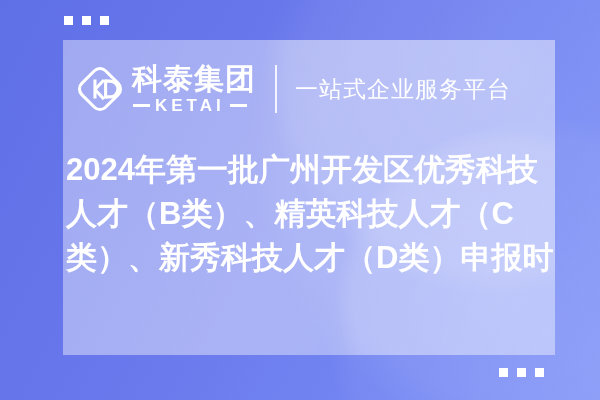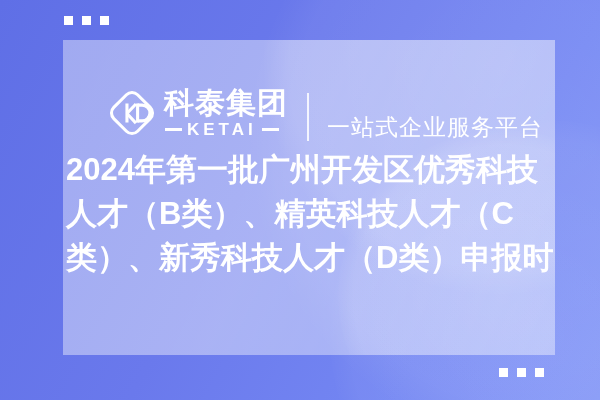--- a/index.html
+++ b/index.html
@@ -78,26 +78,25 @@
     height: 330px;
     left: 275px;
     top: 90px;
     background: radial-gradient(circle at 50% 50%, rgba(255,255,255,0.14) 0%, rgba(255,255,255,0.09) 64%, rgba(255,255,255,0.0) 72%);
   }
 
   
   .header {
     position: absolute;
     left: 0;
-    top: 11px;
+    top: 4px;
     width: 100%;
     height: 90px;
     display: flex;
-    align-items: flex-end;
-    margin-left: 32px;
+    align-items: center;
   }
   .brand {
     display: flex;
     align-items: center;
     margin-left: 9px;
   }
   .brand-mark {
     width: 56px;
     height: 56px;
     flex: 0 0 56px;

